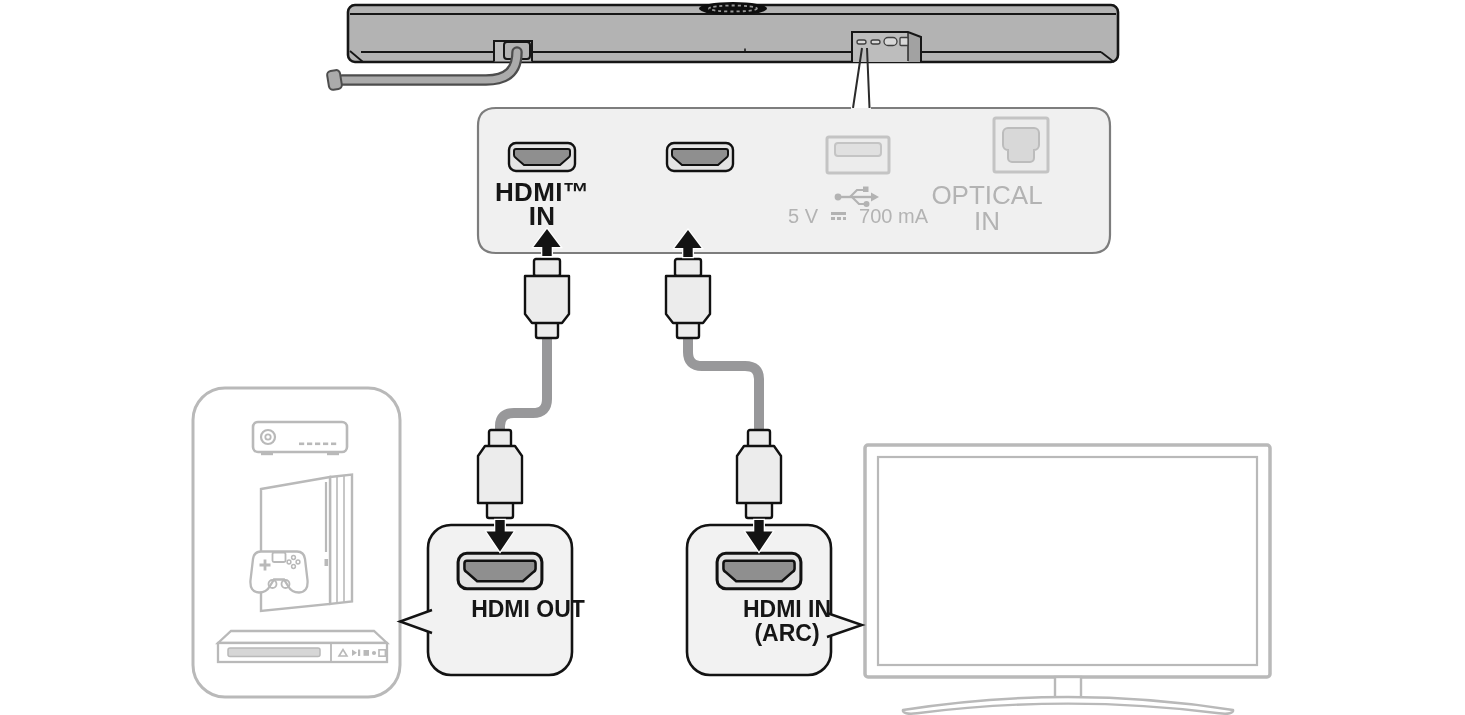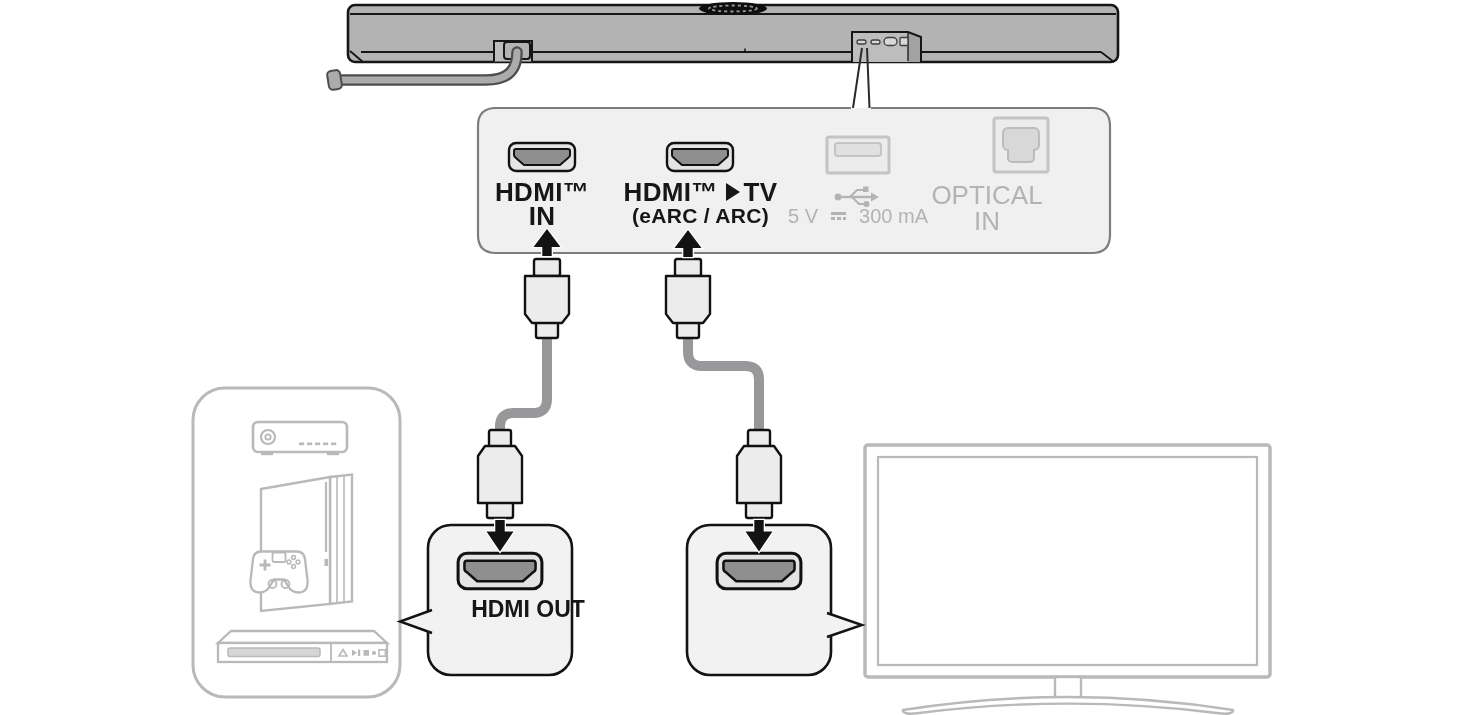--- a/index.html
+++ b/index.html
@@ -190,39 +190,37 @@
     <path d="M500,551.5 L513.5,531.5 H504.7 V520 H495.3 V531.5 H486.5 Z"></path>
     <path d="M759,551.5 L772.5,531.5 H763.7 V520 H754.3 V531.5 H745.5 Z"></path>
   </g>
 </svg>
 
   <div class="lbl dark" style="left:477px;top:180px;width:130px">
     <span class="l1">HDMI™</span>
     <span class="l2">IN</span>
   </div>
 
-  <div class="lbl dark" style="left:613px;top:180px;width:175px">
-    <span class="l1">
-      <span>HDMI™</span><span class="tri"></span><span>TV</span>
-    </span>
-    <span class="l2 sub">(eARC / ARC)</span>
-  </div>
 
   <div class="lbl usb-lbl" style="left:788px;top:204px;width:140px">
     <span>5 V</span>
     <span class="dc">
         <i class="t"></i>
         <i class="b"></i>
       </span>
-    <span>300 mA</span>
+    <span>700 mA</span>
   </div>
 
   <div class="lbl gray" style="left:920px;top:182px;width:134px">
     <span class="l1">OPTICAL</span>
     <span class="l2">IN</span>
   </div>
 
   <div class="lbl boxlbl" style="left:428px;top:597px;width:144px">
     <span class="l1">HDMI OUT</span>
   </div>
 
+  <div class="lbl boxlbl" style="left:687px;top:597px;width:144px">
+    <span class="l1">HDMI IN</span>
+    <span class="l2">(ARC)</span>
+  </div>
 
 </div>
 
 </body></html>

